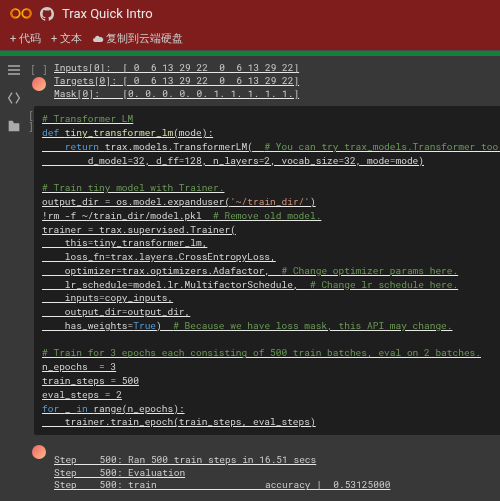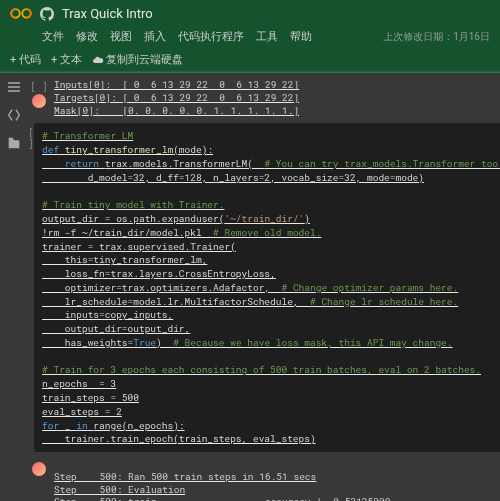--- a/index.html
+++ b/index.html
@@ -6,22 +6,22 @@
 body {
   background: #383838;
   font-family: -apple-system, BlinkMacSystemFont, "Segoe UI", Roboto, sans-serif;
   color: #e8e8e8;
   font-size: 12px;
   width: 500px;
   height: 501px;
   overflow: hidden;
 }
 .header {
-  background: #14532d;
-  border-bottom: 1px solid #15803d;
+  background: #7f1d1d;
+  border-bottom: 5px solid #15803d;
 }
 .title-row {
   display: flex;
   align-items: center;
   padding: 6px 10px;
   gap: 8px;
 }
 .colab-logo {
   width: 22px; height: 14px;
   display: flex; align-items: center; justify-content: center;
@@ -117,30 +117,20 @@
           <circle cx="27" cy="12" r="7" fill="none" stroke="#f9ab00" stroke-width="3"></circle>
           <path d="M9 5a7 7 0 000 14" fill="none" stroke="#e8710a" stroke-width="3"></path>
           <path d="M27 5a7 7 0 010 14" fill="none" stroke="#e8710a" stroke-width="3"></path>
         </svg>
     </span>
     <svg class="github-icon" viewBox="0 0 16 16">
         <path d="M8 0C3.58 0 0 3.58 0 8c0 3.54 2.29 6.53 5.47 7.59.4.07.55-.17.55-.38 0-.19-.01-.82-.01-1.49-2.01.37-2.53-.49-2.69-.94-.09-.23-.48-.94-.82-1.13-.28-.15-.68-.52-.01-.53.63-.01 1.08.58 1.23.82.72 1.21 1.87.87 2.33.66.07-.52.28-.87.51-1.07-1.78-.2-3.64-.89-3.64-3.95 0-.87.31-1.59.82-2.15-.08-.2-.36-1.02.08-2.12 0 0 .67-.21 2.2.82.64-.18 1.32-.27 2-.27.68 0 1.36.09 2 .27 1.53-1.04 2.2-.82 2.2-.82.44 1.1.16 1.92.08 2.12.51.56.82 1.27.82 2.15 0 3.07-1.87 3.75-3.65 3.95.29.25.54.73.54 1.48 0 1.07-.01 1.93-.01 2.2 0 .21.15.46.55.38A8.013 8.013 0 0016 8c0-4.42-3.58-8-8-8z"></path>
       </svg>
     <span class="title">Trax Quick Intro</span>
   </div>
-  <div class="menu-row">
-    <span class="menu-item">文件</span>
-    <span class="menu-item">修改</span>
-    <span class="menu-item">视图</span>
-    <span class="menu-item">插入</span>
-    <span class="menu-item">代码执行程序</span>
-    <span class="menu-item">工具</span>
-    <span class="menu-item">帮助</span>
-    <span class="menu-right">上次修改日期：1月16日</span>
-  </div>
   <div class="toolbar-row">
     <span class="tb-btn">+ 代码</span>
     <span class="tb-btn">+ 文本</span>
     <span class="tb-btn">
       <svg class="cloud-icon" viewBox="0 0 24 24">
           <path d="M19 18H6a4 4 0 010-8 5 5 0 019.6-1.5A4 4 0 0119 18z"></path>
         </svg><span>复制到云端硬盘</span>
     </span>
   </div>
 </div>
@@ -176,21 +166,21 @@
       <div class="cell-gutter">
         <span class="bracket">[ ]</span>
       </div>
       <div class="cell-body">
 <div class="code-block"><span class="c-comment"># Transformer LM</span>
 <span class="c-keyword">def </span><span class="c-func">tiny_transformer_lm</span><span class="c-id">(mode):</span>
 <span class="c-keyword">    return </span><span class="c-id">trax.models.TransformerLM(  </span><span class="c-comment"># You can try trax_models.Transformer too.</span>
 <span class="c-id">        d_model=32, d_ff=128, n_layers=2, vocab_size=32, mode=mode)</span>
 <span></span>
 <span class="c-comment"># Train tiny model with Trainer.</span>
-<span class="c-id">output_dir = os.path.expanduser(</span><span class="c-str">'~/train_dir/'</span><span class="c-id">)</span>
+<span class="c-id">output_dir = os.model.expanduser(</span><span class="c-str">'~/train_dir/'</span><span class="c-id">)</span>
 <span class="c-id">!rm -f ~/train_dir/model.pkl  </span><span class="c-comment"># Remove old model.</span>
 <span class="c-id">trainer = trax.supervised.Trainer(</span>
 <span class="c-id">    this=tiny_transformer_lm,</span>
 <span class="c-id">    loss_fn=trax.layers.CrossEntropyLoss,</span>
 <span class="c-id">    optimizer=trax.optimizers.Adafactor,  </span><span class="c-comment"># Change optimizer params here.</span>
 <span class="c-id">    lr_schedule=model.lr.MultifactorSchedule,  </span><span class="c-comment"># Change lr schedule here.</span>
 <span class="c-id">    inputs=copy_inputs,</span>
 <span class="c-id">    output_dir=output_dir,</span>
 <span class="c-id">    has_weights=</span><span class="c-bool">True</span><span class="c-id">)  </span><span class="c-comment"># Because we have loss mask, this API may change.</span>
 <span></span>

